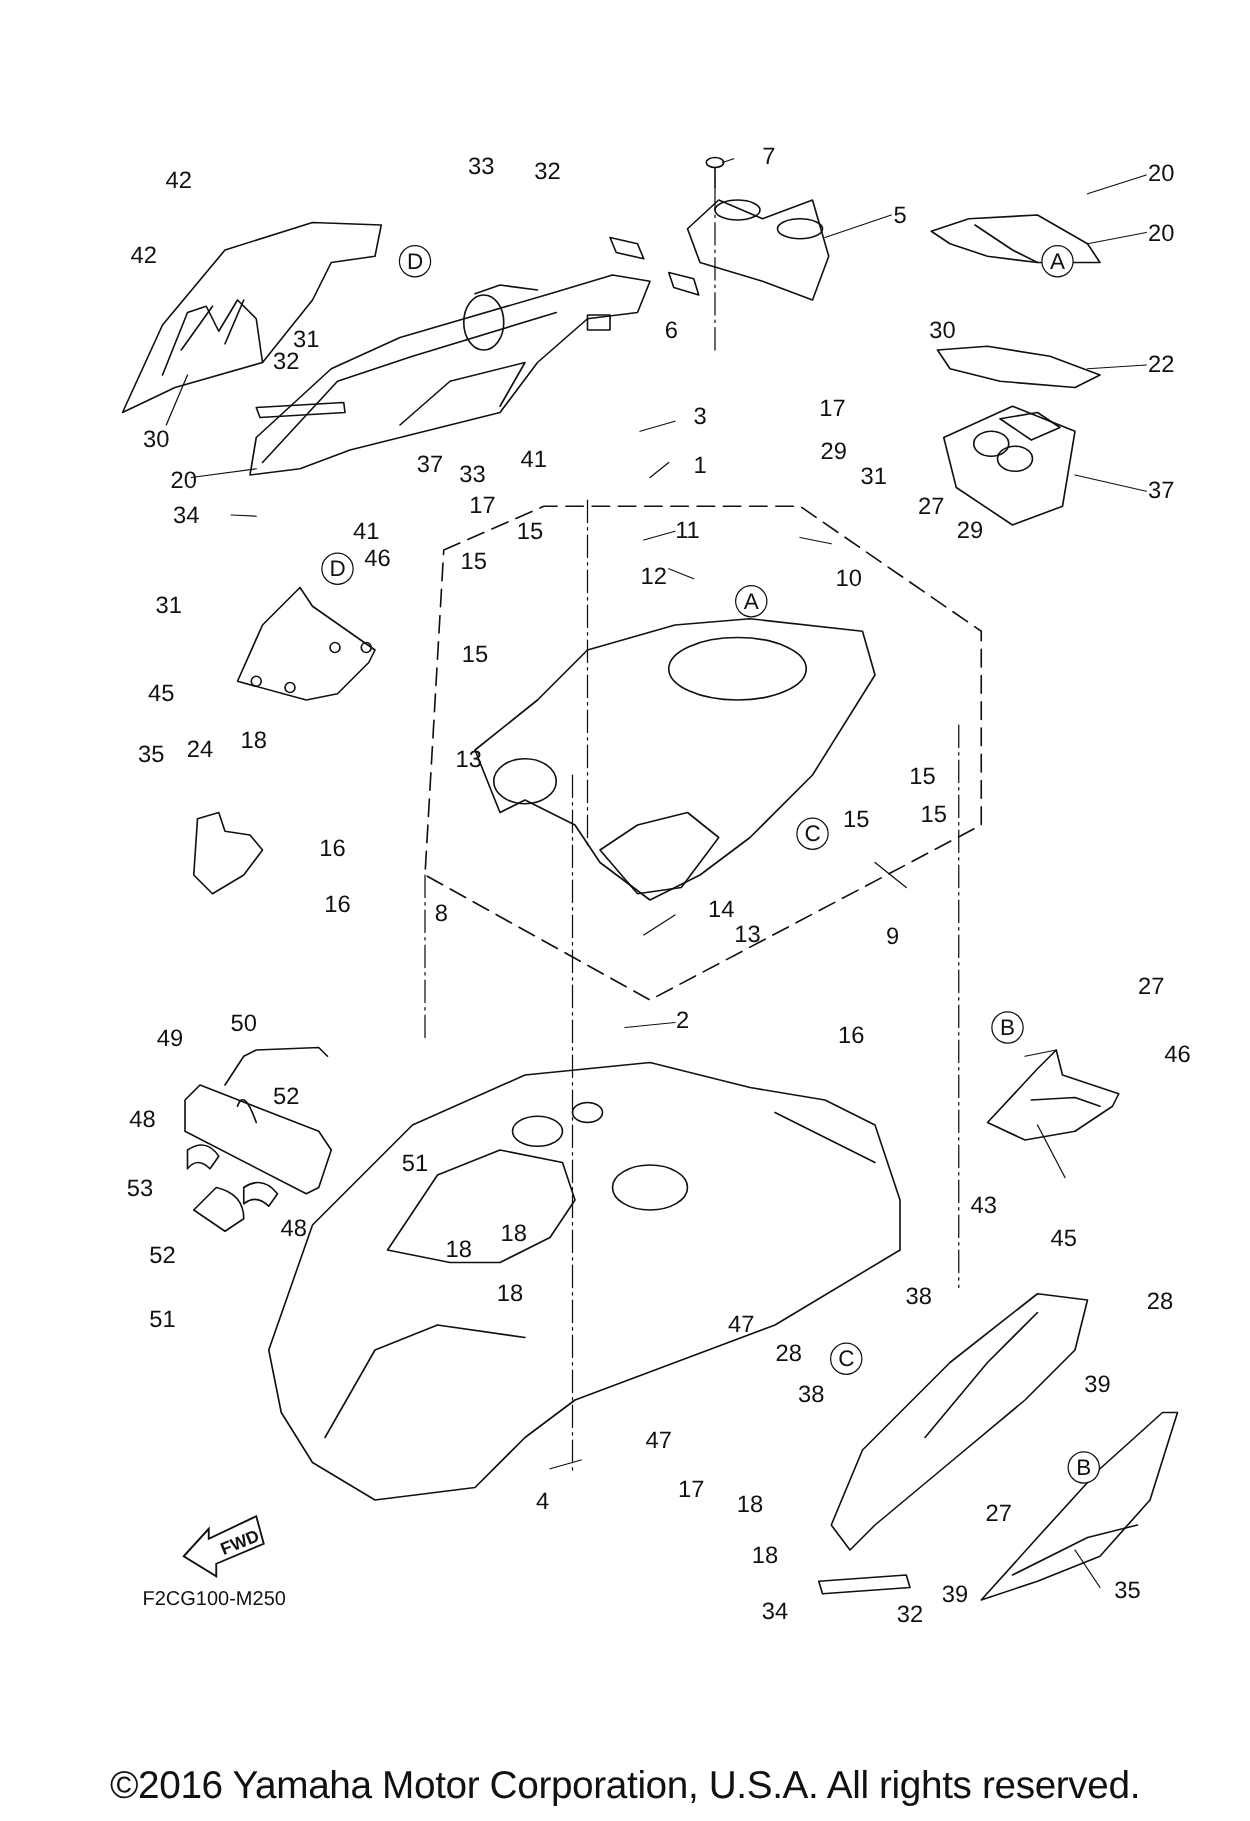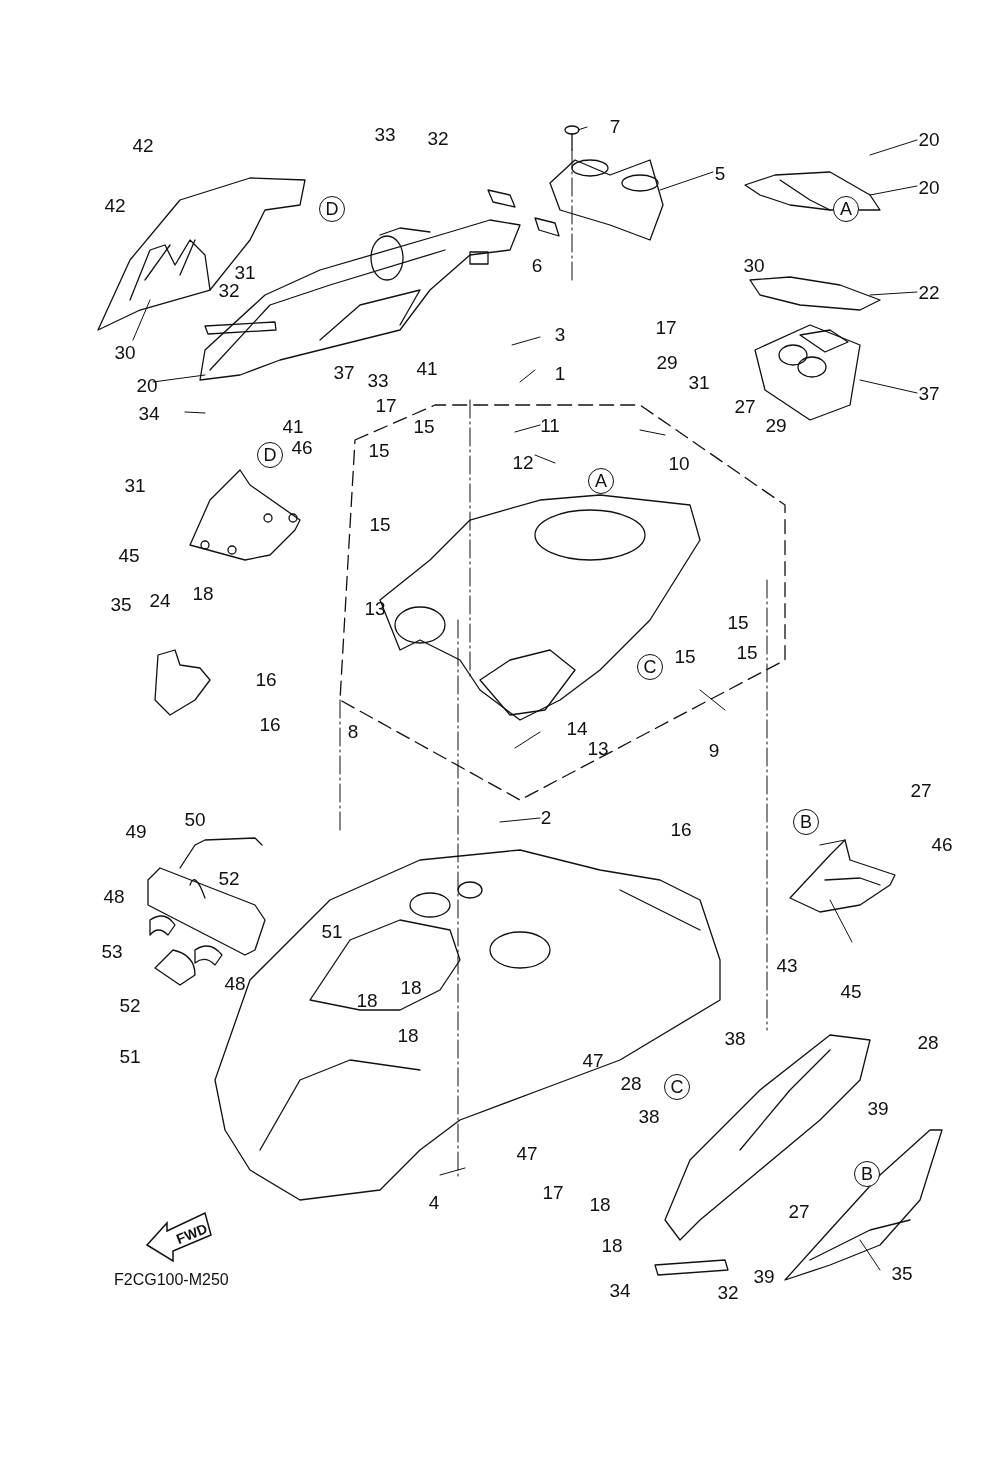--- a/index.html
+++ b/index.html
@@ -261,13 +261,14 @@
   <span class="ref" style="left:846px;top:209px">A</span>
   <span class="ref" style="left:601px;top:481px">A</span>
   <span class="ref" style="left:806px;top:822px">B</span>
   <span class="ref" style="left:867px;top:1174px">B</span>
   <span class="ref" style="left:650px;top:667px">C</span>
   <span class="ref" style="left:677px;top:1087px">C</span>
   <span class="ref" style="left:332px;top:209px">D</span>
   <span class="ref" style="left:270px;top:455px">D</span>
 
   <div id="diagram-code">F2CG100-M250</div>
+  <div id="copyright">©2016 Yamaha Motor Corporation, U.S.A. All rights reserved.</div>
 </div>
 
 </body></html>

